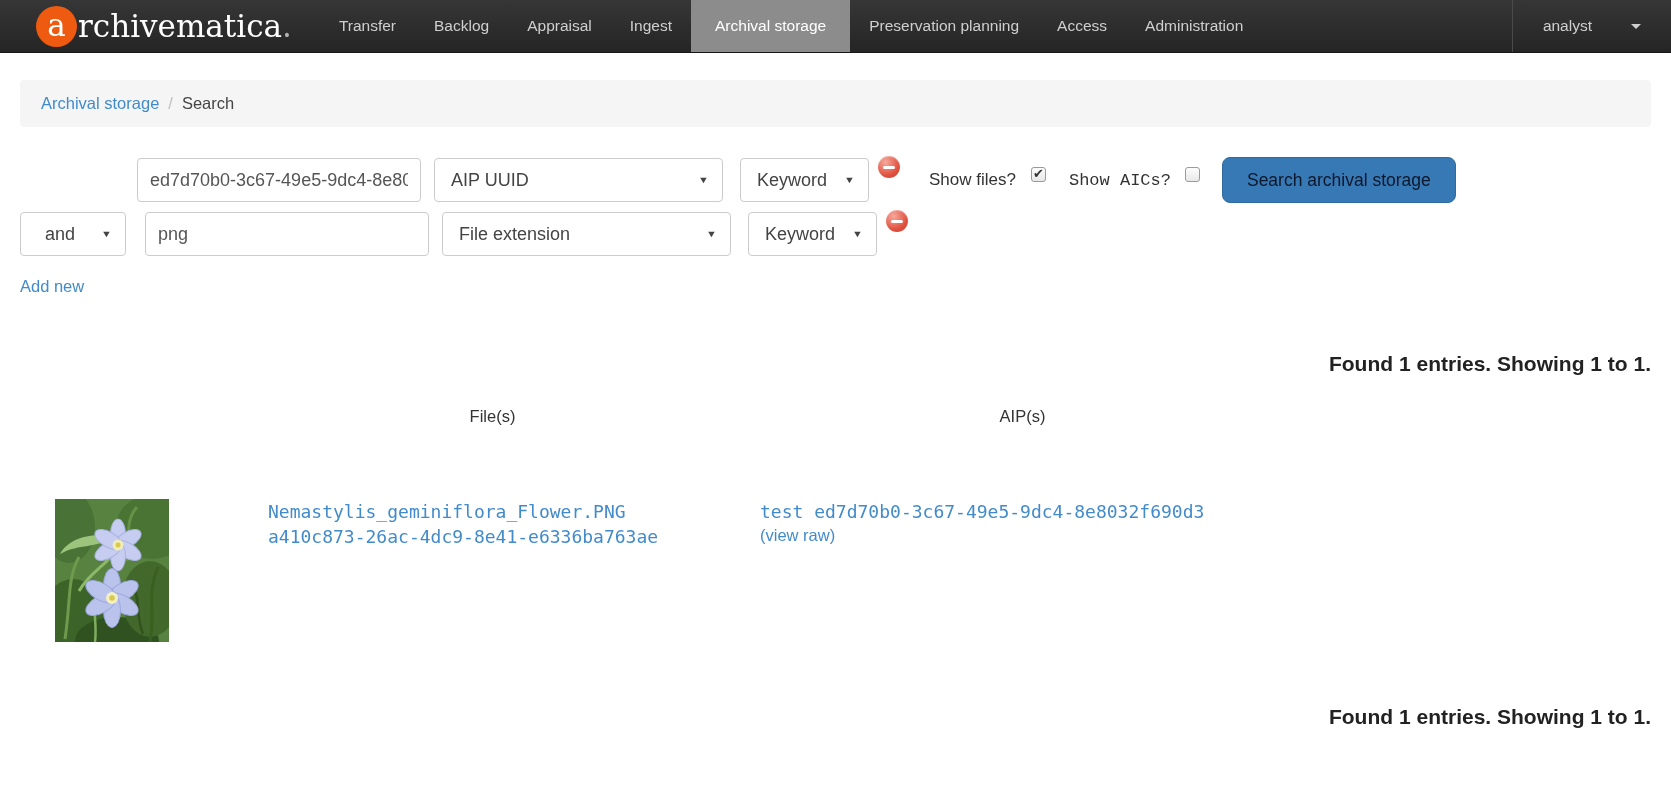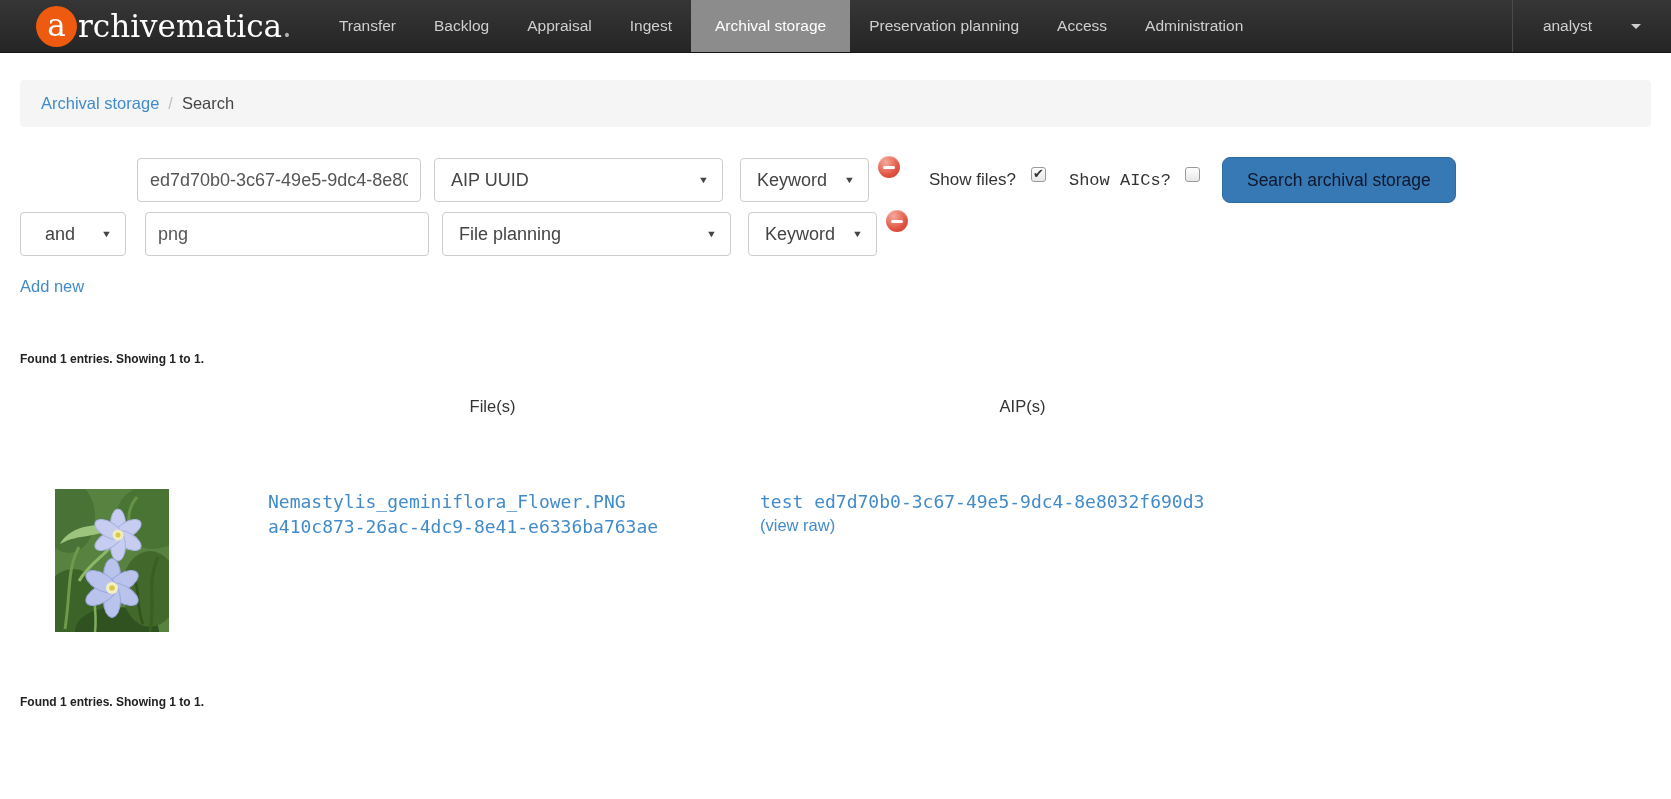--- a/index.html
+++ b/index.html
@@ -64,21 +64,21 @@
               font-size:13px; color:#333; }
   .checkbox.checked::after { content:"✔"; margin-top:-2px; }
   .cb-aics { margin-left:14px; }
   .btn-primary { margin-left:22px; height:46px; padding:0 24px; border-radius:8px;
                  background:#3779b5; border:1px solid #2f6b9f; color:#0f172a;
                  font-size:17.5px; font-family:"Liberation Sans", sans-serif; cursor:pointer; }
   .add-new { display:inline-block; margin-top:11px; font-size:16.5px;
              color:#428bca; text-decoration:none; }
 
   
-  .summary { font-size:12px; font-weight:bold; color:#222; }
+  .summary { font-size:21px; font-weight:bold; color:#222;text-align:right; }
   .summary-top { margin-top:56px; }
   .results-table { display:grid; grid-template-columns:220px 505px 555px;
                    width:1280px; margin-top:29px; }
   .th { font-size:16.5px; color:#333; text-align:center; padding-top:2px; }
   .cell { padding-top:73px; }
   .thumb-cell { padding-left:35px; }
   .thumb { display:block; width:114px; height:143px; }
   .file-cell { padding-left:28px; }
   .aip-cell { padding-left:15px; }
   .mono-link { font-family:"DejaVu Sans Mono", monospace; font-size:18px;
@@ -141,21 +141,21 @@
       <button class="btn-primary">Search archival storage</button>
     </div>
 
     <div class="form-row">
       <div class="select sel-bool">
         <span>and</span>
         <span class="select-arrow">▼</span>
       </div>
       <input class="text-input q-input" type="text" value="png" style="">
       <div class="select sel-field">
-        <span>File planning</span>
+        <span>File extension</span>
         <span class="select-arrow">▼</span>
       </div>
       <div class="select sel-type">
         <span>Keyword</span>
         <span class="select-arrow">▼</span>
       </div>
       <span class="remove-btn"></span>
     </div>
 
     <a class="add-new" href="#">Add new</a>

